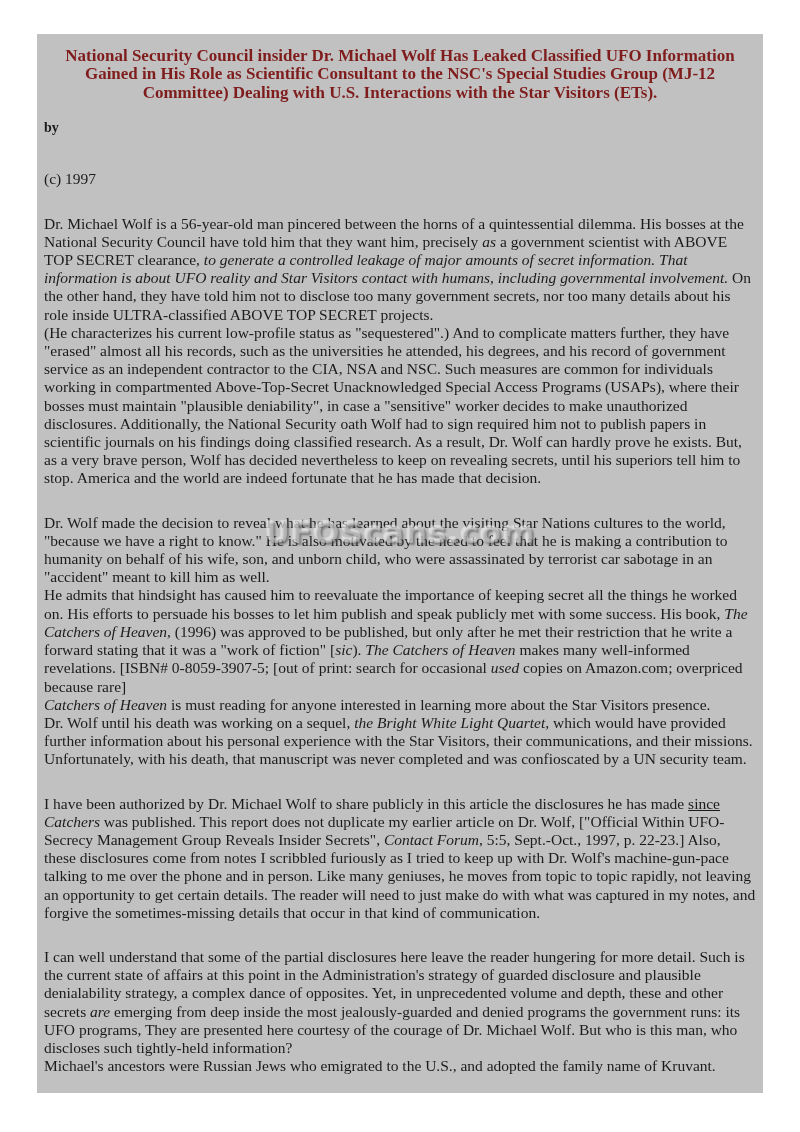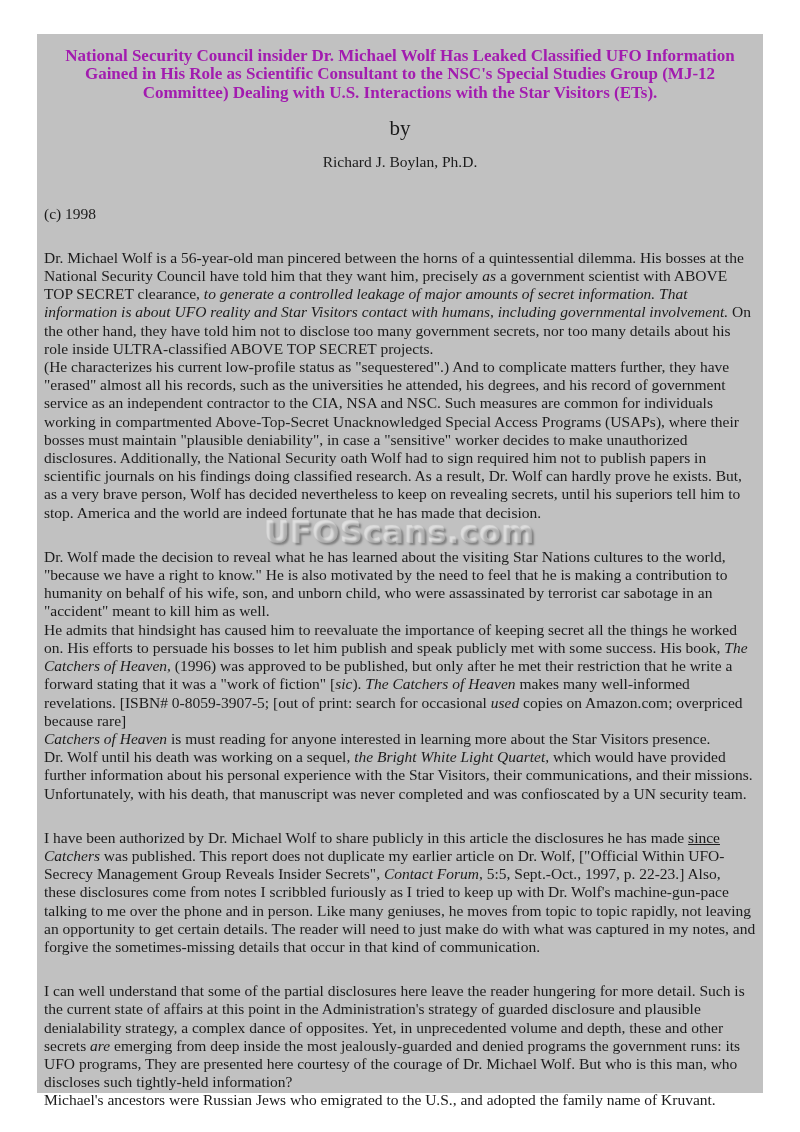--- a/index.html
+++ b/index.html
@@ -25,27 +25,27 @@
     box-sizing: border-box;
     padding: 8px 7px 0 7px;
     color: #1b1b1b;
   }
   .title {
     margin: 5px 0 0 0;
     text-align: center;
     font-size: 17px;
     line-height: 18.4px;
     font-weight: bold;
-    color: #a21caf;
+    color: #7f1d1d;
   }
   .byline {
     margin: 17px 0 0 0;
-    text-align: center;
-    font-size: 21px;
+    font-size: 14px;
     line-height: 18.2px;
+    font-weight: bold;
   }
   .author {
     margin: 16px 0 0 0;
     text-align: center;
     font-size: 15.5px;
     line-height: 18.2px;
   }
   .copyright {
     margin: 33px 0 6px 0;
     text-align: left;
@@ -76,22 +76,21 @@
     white-space: nowrap;
   }
 </style>
 </head>
 <body style="background: rgb(255, 255, 255);">
 
 <div class="page">
   <div class="panel" style="background: rgb(193, 193, 193); color: rgb(27, 27, 27);">
     <h1 class="title">National Security Council insider Dr. Michael Wolf Has Leaked Classified UFO Information Gained in His Role as Scientific Consultant to the NSC's Special Studies Group (MJ-12 Committee) Dealing with U.S. Interactions with the Star Visitors (ETs).</h1>
     <p class="byline">by</p>
-    <p class="author">Richard J. Boylan, Ph.D.</p>
-    <p class="copyright">(c) 1998</p>
+    <p class="copyright">(c) 1997</p>
     <div>
         <p class="para"><span>Dr. Michael Wolf is a 56-year-old man pincered between the horns of a quintessential dilemma. His bosses at the National Security Council have told him that they want him, precisely </span><i>as</i><span> a government scientist with ABOVE TOP SECRET clearance, </span><i>to generate a controlled leakage of major amounts of secret information. That information is about UFO reality and Star Visitors contact with humans, including governmental involvement.</i><span> On the other hand, they have told him not to disclose too many government secrets, nor too many details about his role inside ULTRA-classified ABOVE TOP SECRET projects.</span><br><span>(He characterizes his current low-profile status as "sequestered".) And to complicate matters further, they have "erased" almost all his records, such as the universities he attended, his degrees, and his record of government service as an independent contractor to the CIA, NSA and NSC. Such measures are common for individuals working in compartmented Above-Top-Secret Unacknowledged Special Access Programs (USAPs), where their bosses must maintain "plausible deniability", in case a "sensitive" worker decides to make unauthorized disclosures. Additionally, the National Security oath Wolf had to sign required him not to publish papers in scientific journals on his findings doing classified research. As a result, Dr. Wolf can hardly prove he exists. But, as a very brave person, Wolf has decided nevertheless to keep on revealing secrets, until his superiors tell him to stop. America and the world are indeed fortunate that he has made that decision.</span></p>
         <p class="para"><span>Dr. Wolf made the decision to reveal what he has learned about the visiting Star Nations cultures to the world, "because we have a right to know." He is also motivated by the need to feel that he is making a contribution to humanity on behalf of his wife, son, and unborn child, who were assassinated by terrorist car sabotage in an "accident" meant to kill him as well.</span><br><span>He admits that hindsight has caused him to reevaluate the importance of keeping secret all the things he worked on. His efforts to persuade his bosses to let him publish and speak publicly met with some success. His book, </span><i>The Catchers of Heaven,</i><span> (1996) was approved to be published, but only after he met their restriction that he write a forward stating that it was a "work of fiction" [</span><i>sic</i><span>). </span><i>The Catchers of Heaven</i><span> makes many well-informed revelations. [ISBN# 0-8059-3907-5; [out of print: search for occasional </span><i>used</i><span> copies on Amazon.com; overpriced because rare]</span><br><i>Catchers of Heaven</i><span> is must reading for anyone interested in learning more about the Star Visitors presence.</span><br><span>Dr. Wolf until his death was working on a sequel, </span><i>the Bright White Light Quartet,</i><span> which would have provided further information about his personal experience with the Star Visitors, their communications, and their missions. Unfortunately, with his death, that manuscript was never completed and was confioscated by a UN security team.</span></p>
         <p class="para"><span>I have been authorized by Dr. Michael Wolf to share publicly in this article the disclosures he has made </span><u>since</u><span> </span><i>Catchers</i><span> was published. This report does not duplicate my earlier article on Dr. Wolf, ["Official Within UFO-Secrecy Management Group Reveals Insider Secrets", </span><i>Contact Forum</i><span>, 5:5, Sept.-Oct., 1997, p. 22-23.] Also, these disclosures come from notes I scribbled furiously as I tried to keep up with Dr. Wolf's machine-gun-pace talking to me over the phone and in person. Like many geniuses, he moves from topic to topic rapidly, not leaving an opportunity to get certain details. The reader will need to just make do with what was captured in my notes, and forgive the sometimes-missing details that occur in that kind of communication.</span></p>
         <p class="para"><span>I can well understand that some of the partial disclosures here leave the reader hungering for more detail. Such is the current state of affairs at this point in the Administration's strategy of guarded disclosure and plausible denialability strategy, a complex dance of opposites. Yet, in unprecedented volume and depth, these and other secrets </span><i>are</i><span> emerging from deep inside the most jealously-guarded and denied programs the government runs: its UFO programs, They are presented here courtesy of the courage of Dr. Michael Wolf. But who is this man, who discloses such tightly-held information?</span><br><span>Michael's ancestors were Russian Jews who emigrated to the U.S., and adopted the family name of Kruvant.</span></p>
       </div>
   </div>
   <div class="watermark">UFOScans.com</div>
 </div>
 

